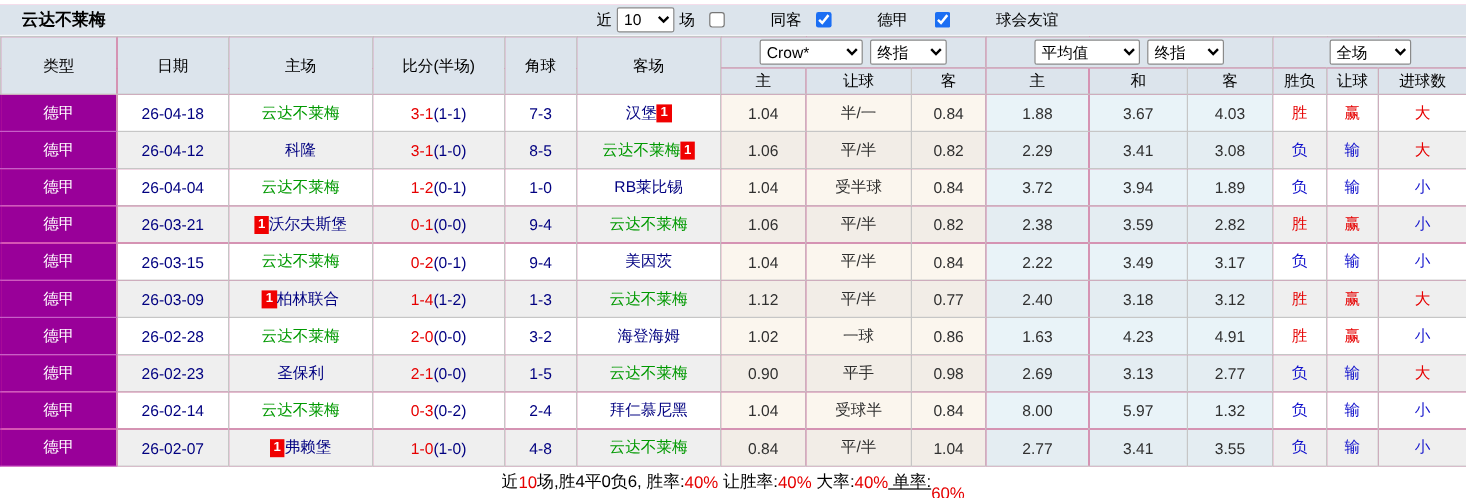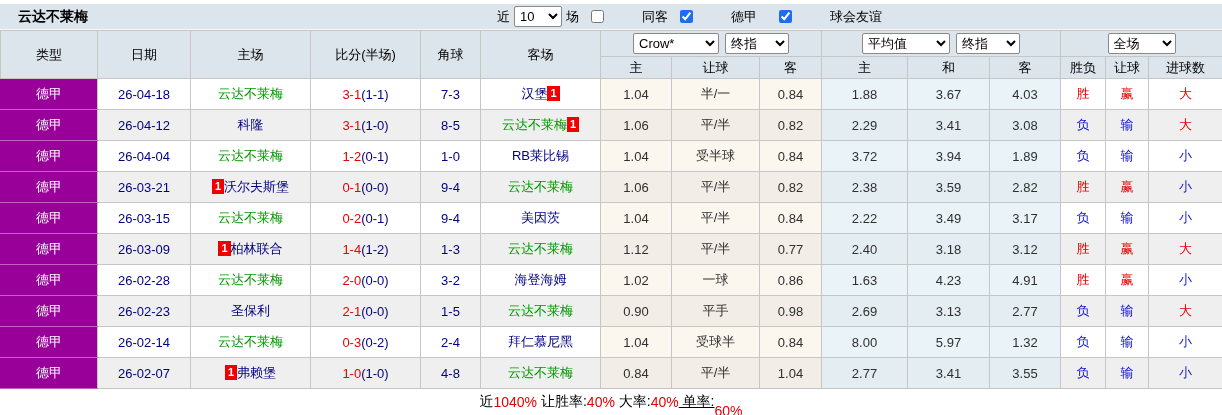--- a/index.html
+++ b/index.html
@@ -376,20 +376,21 @@
           <td class="t-blue">负</td>
           <td class="t-blue">输</td>
           <td class="t-blue">小</td>
         </tr>
       </tbody>
   </table>
 
   <div class="footer">
       <span class="seg-black" style="white-space: pre;">近</span>
       <span class="seg-red" style="white-space: pre;">10</span>
+      <span class="seg-black" style="white-space: pre;">场,胜4平0负6, 胜率:</span>
       <span class="seg-red" style="white-space: pre;">40%</span>
       <span class="seg-black" style="white-space: pre;"> 让胜率:</span>
       <span class="seg-red" style="white-space: pre;">40%</span>
       <span class="seg-black" style="white-space: pre;"> 大率:</span>
       <span class="seg-red" style="white-space: pre;">40%</span>
       <span class="seg-black" style="white-space: pre; text-decoration: underline;"> 单率:</span>
       <span class="seg-red" style="white-space: pre; margin-top: 18px;">60%</span>
     </div>
 </div>
 

